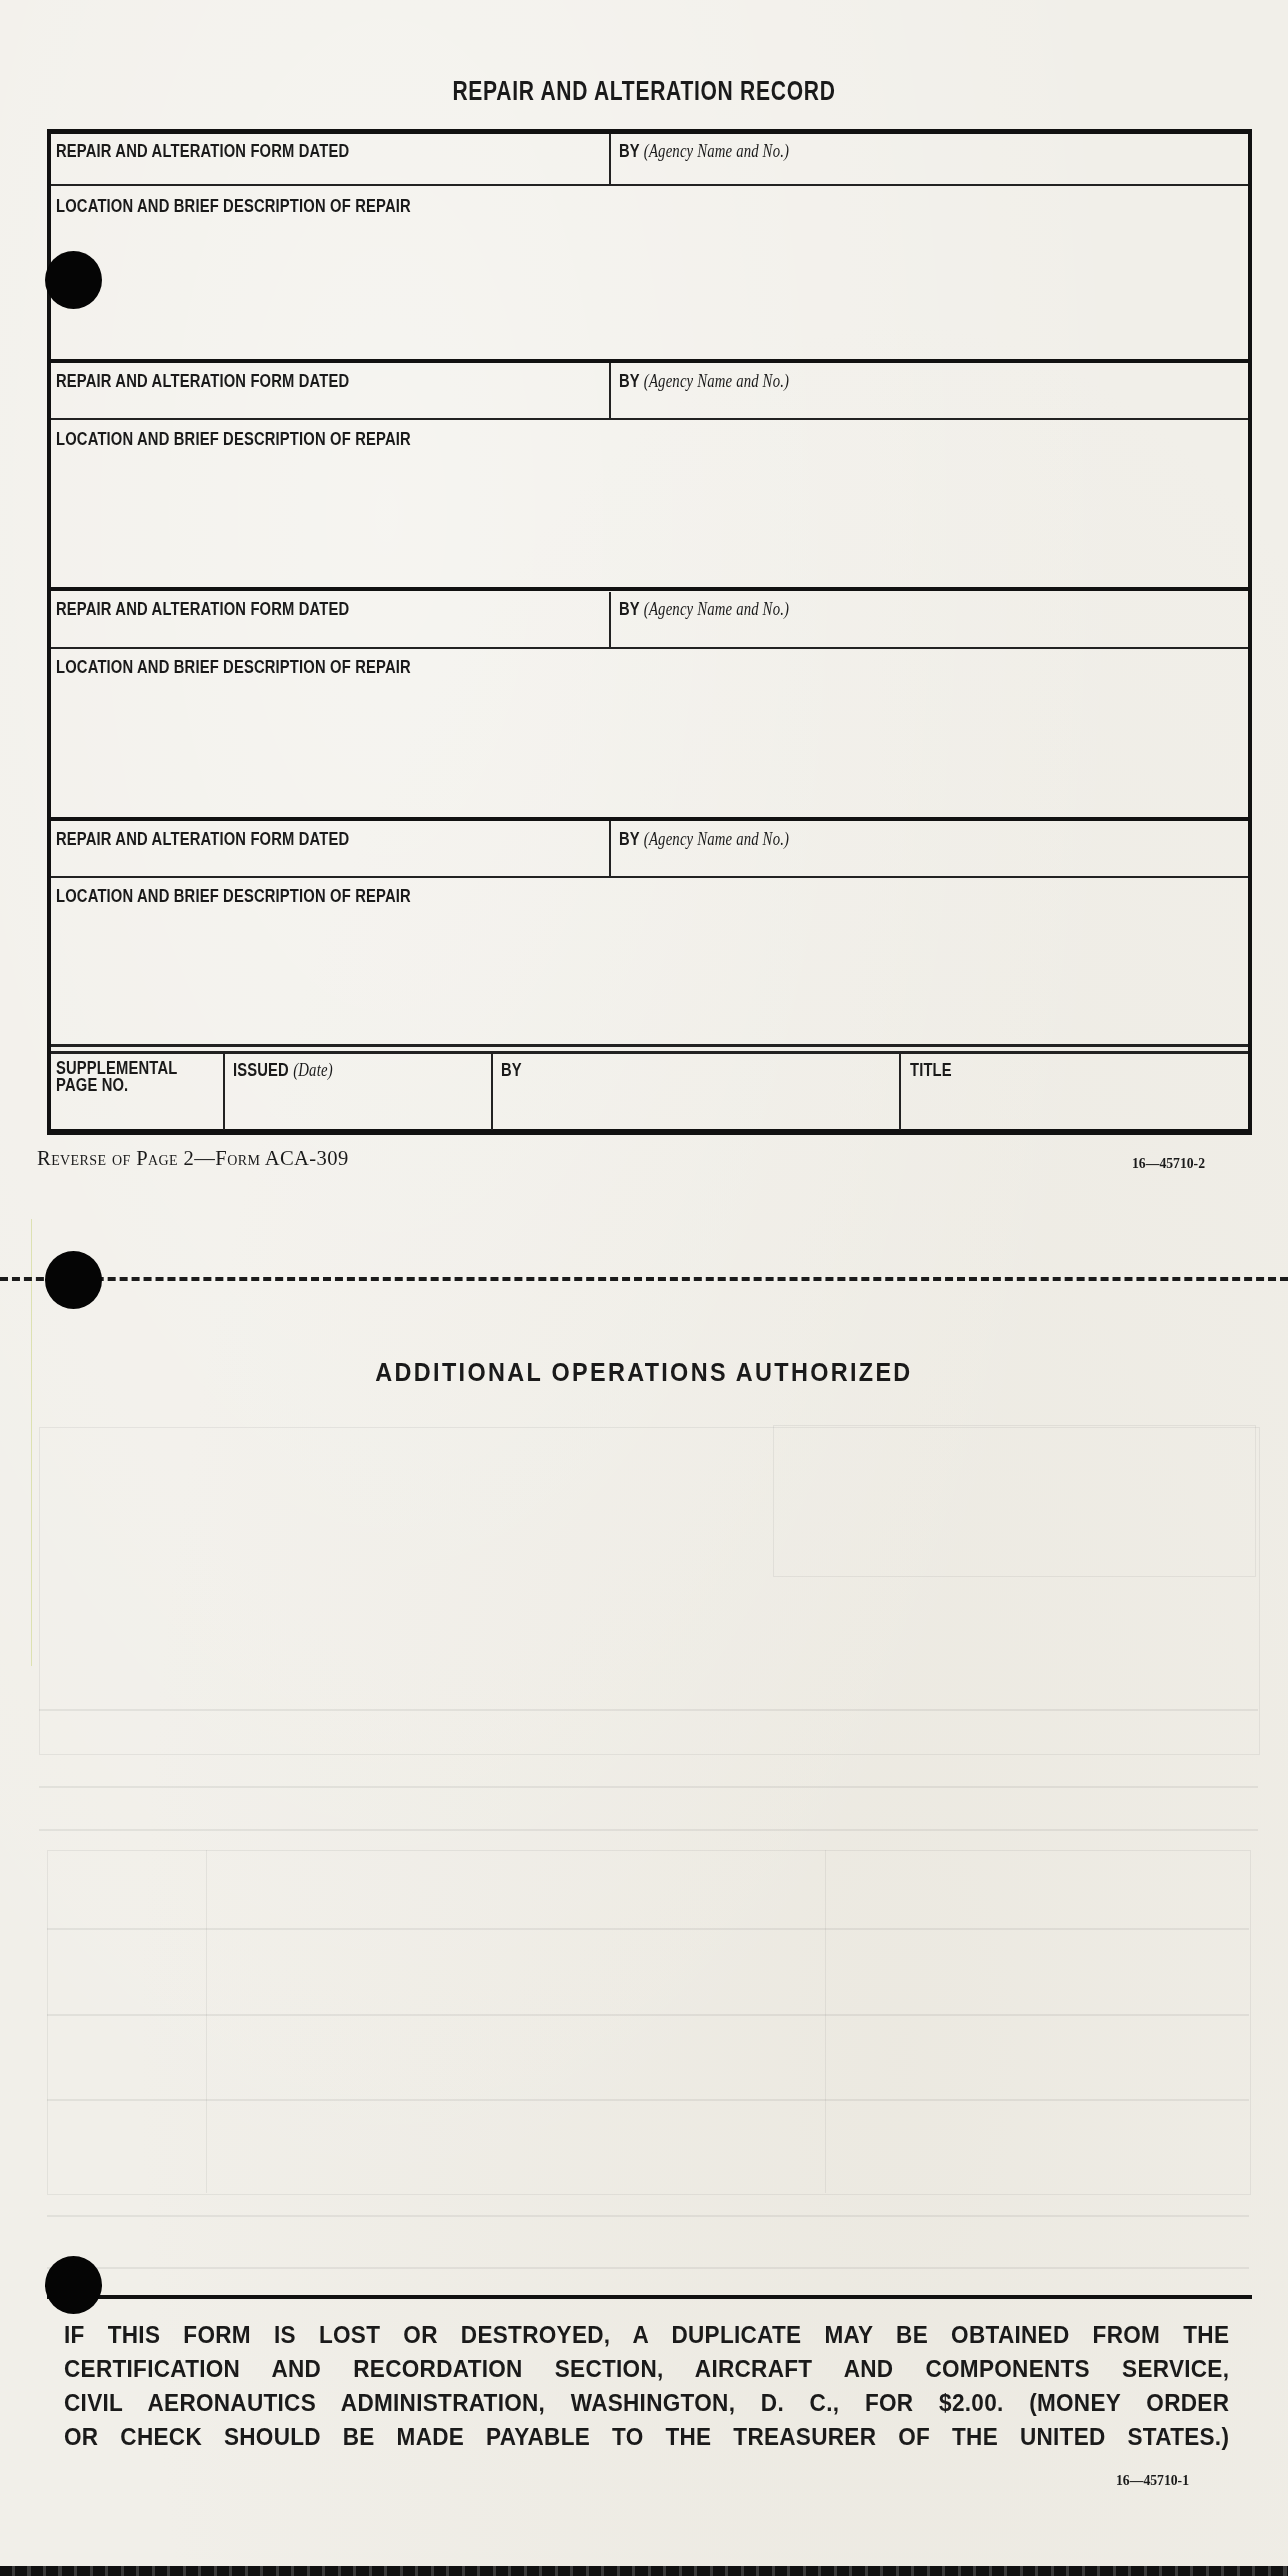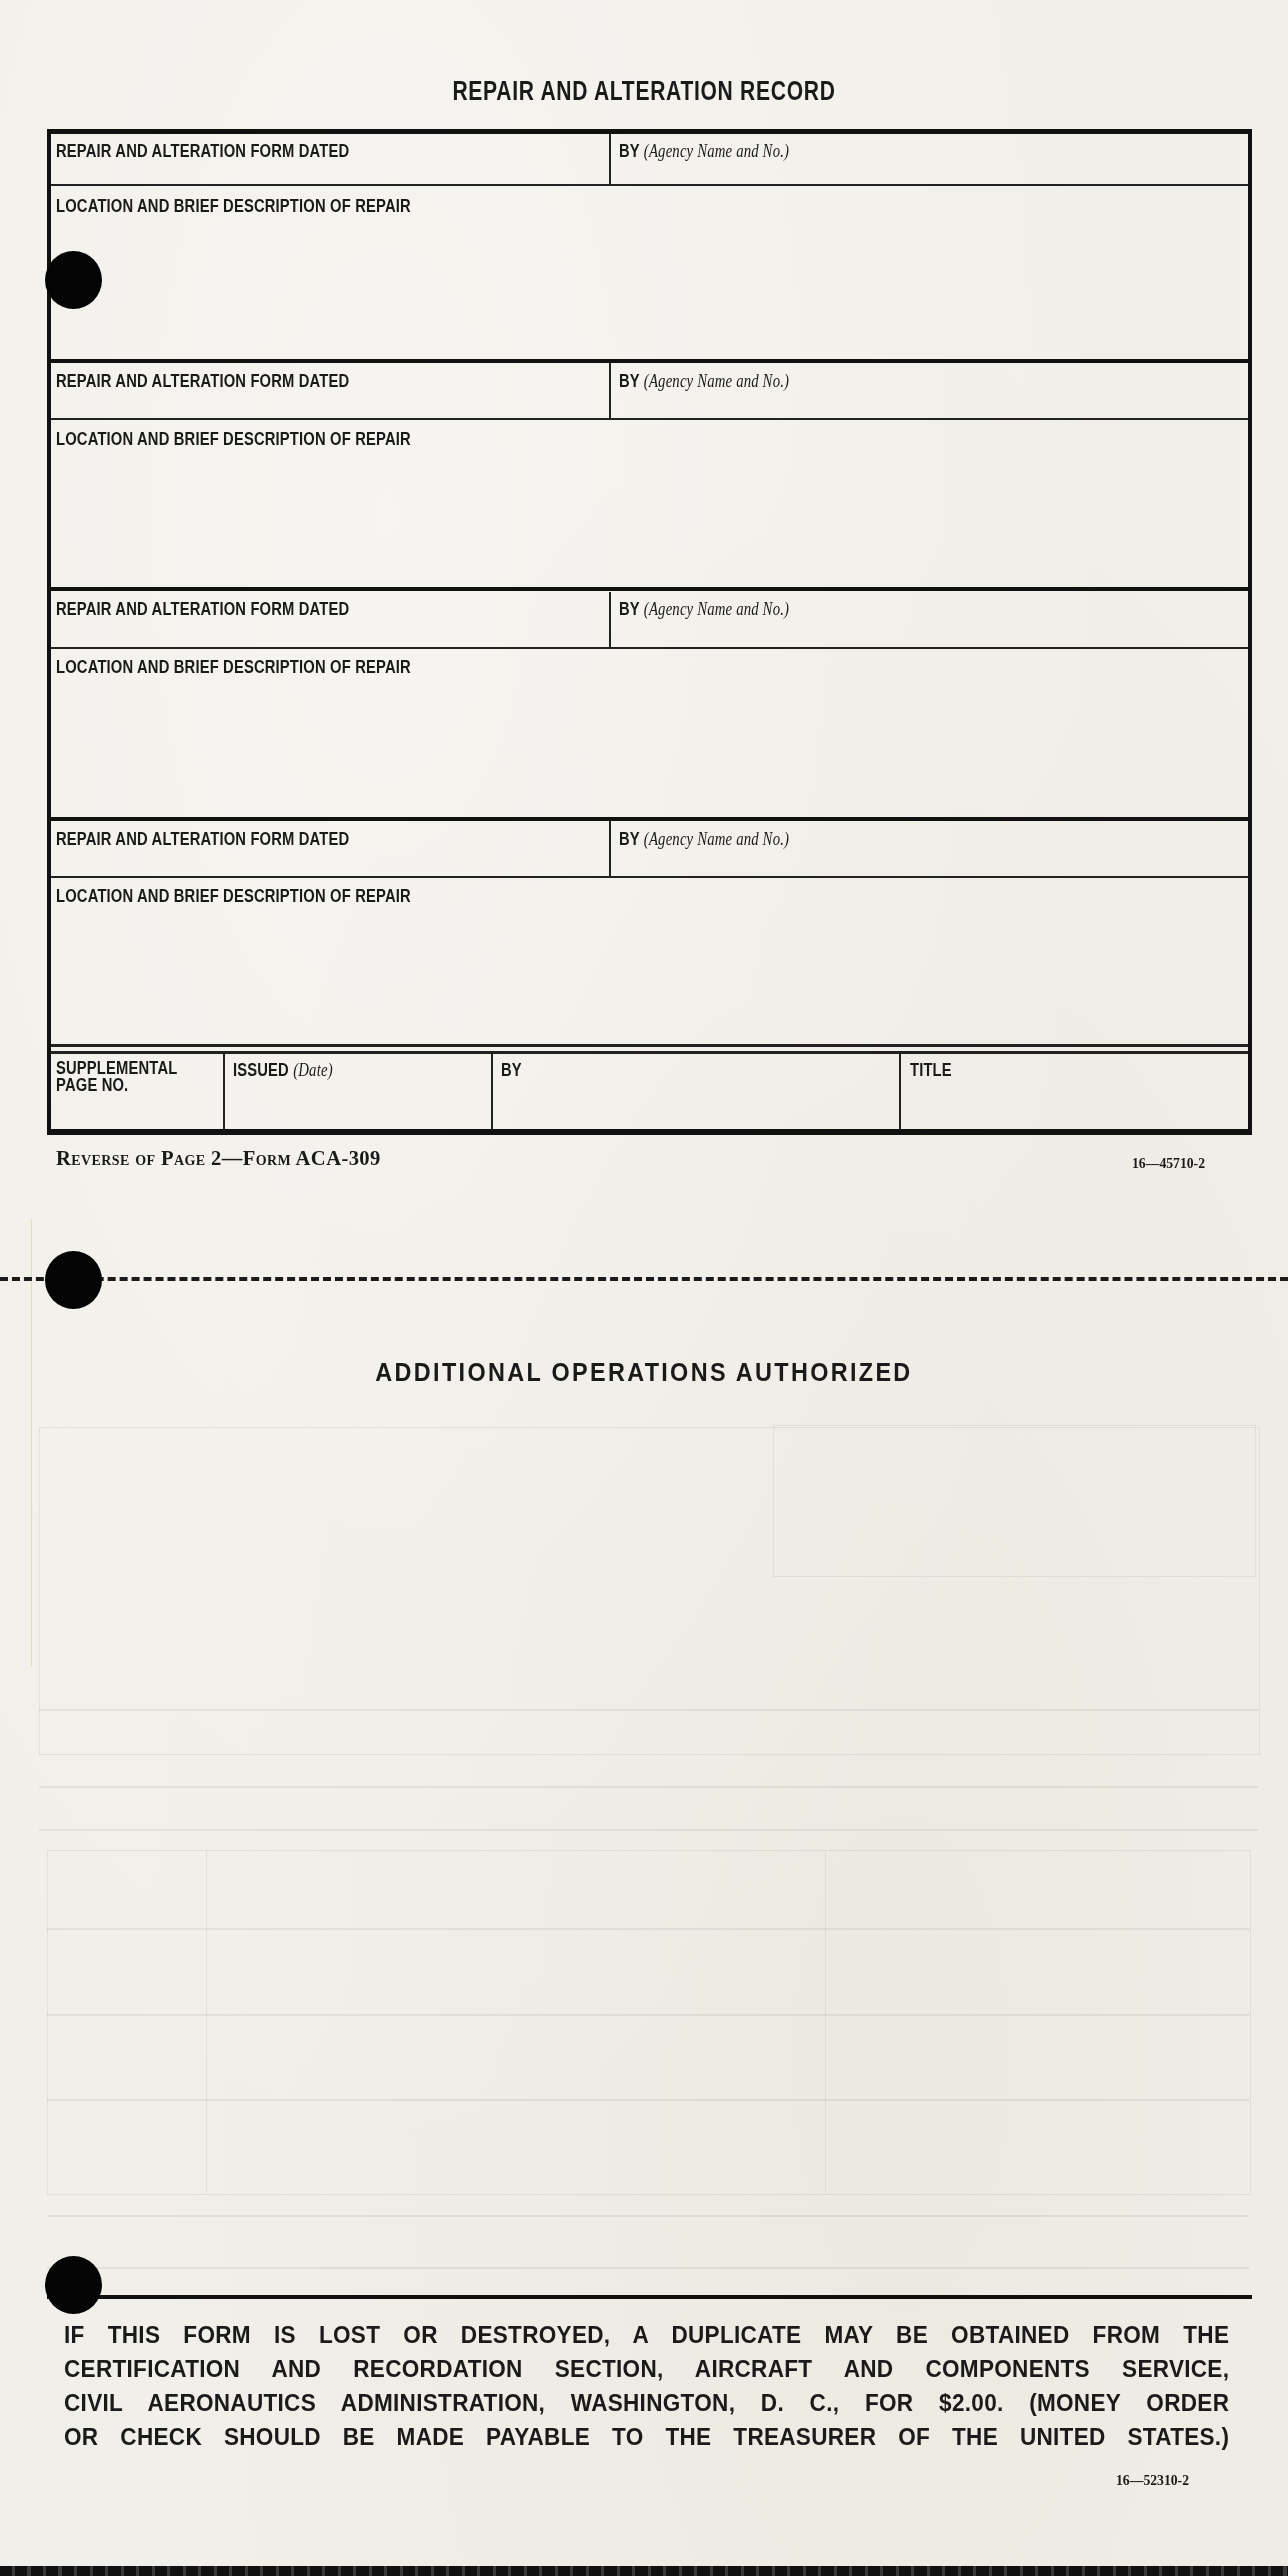--- a/index.html
+++ b/index.html
@@ -30,21 +30,21 @@
   .hrule { position: absolute; left: 0; right: 0; background: #111; }
   .hr-thick { height: 4.3px; }
   .hr-thin { height: 1.7px; background: #222; }
   .vrule { position: absolute; width: 1.7px; background: #222; }
   .lbl {
     position: absolute; font-size: 18px; font-weight: bold; white-space: nowrap;
     transform: scaleX(0.82); transform-origin: left top; letter-spacing: 0.2px;
   }
   .lbl i { font-family: "Liberation Serif", serif; font-style: italic; font-weight: normal; }
   .footer-left {
-    left: 56px; top: 1147px; font-family: "Liberation Serif", serif; font-size: 20.6px; font-weight: bold;
+    left: 37px; top: 1147px; font-family: "Liberation Serif", serif; font-size: 20.6px; font-weight: normal;
     font-variant: small-caps; letter-spacing: 0.4px;
   }
   .form-no {
     font-family: "Liberation Serif", serif; font-weight: bold; font-size: 13.7px;
   }
   .dash-line {
     left: 0; width: 1288px; top: 1277px; height: 0;
     border-top: 4.3px dashed #1b1b1b;
   }
   .hole {
@@ -160,20 +160,20 @@
 <div class="ghost-line" style="left:47px; top:2267px; width:1202px;"></div>
 <div class="ghost" style="left:206px; top:1850px; width:618px; height:343px; border-top:none; border-bottom:none;"></div>
 
 <div class="abs notice-rule"></div>
 <div class="abs notice">
   <div>IF THIS FORM IS LOST OR DESTROYED, A DUPLICATE  MAY BE OBTAINED FROM THE</div>
   <div>CERTIFICATION AND RECORDATION SECTION, AIRCRAFT AND COMPONENTS SERVICE,</div>
   <div>CIVIL AERONAUTICS ADMINISTRATION, WASHINGTON, D. C., FOR $2.00.  (MONEY ORDER</div>
   <div>OR CHECK SHOULD BE MADE PAYABLE TO THE TREASURER OF THE UNITED STATES.)</div>
 </div>
-<div class="abs form-no" style="left:1116px; top:2473px;">16—52310-2</div>
+<div class="abs form-no" style="left:1116px; top:2473px;">16—45710-1</div>
 
 <div class="abs hole" style="left:45px; top:251px;"></div>
 <div class="abs hole" style="left:45px; top:1251px;"></div>
 <div class="abs hole" style="left:45px; top:2256px;"></div>
 
 <div class="abs bottom-edge"></div>
 
 
 </body></html>

